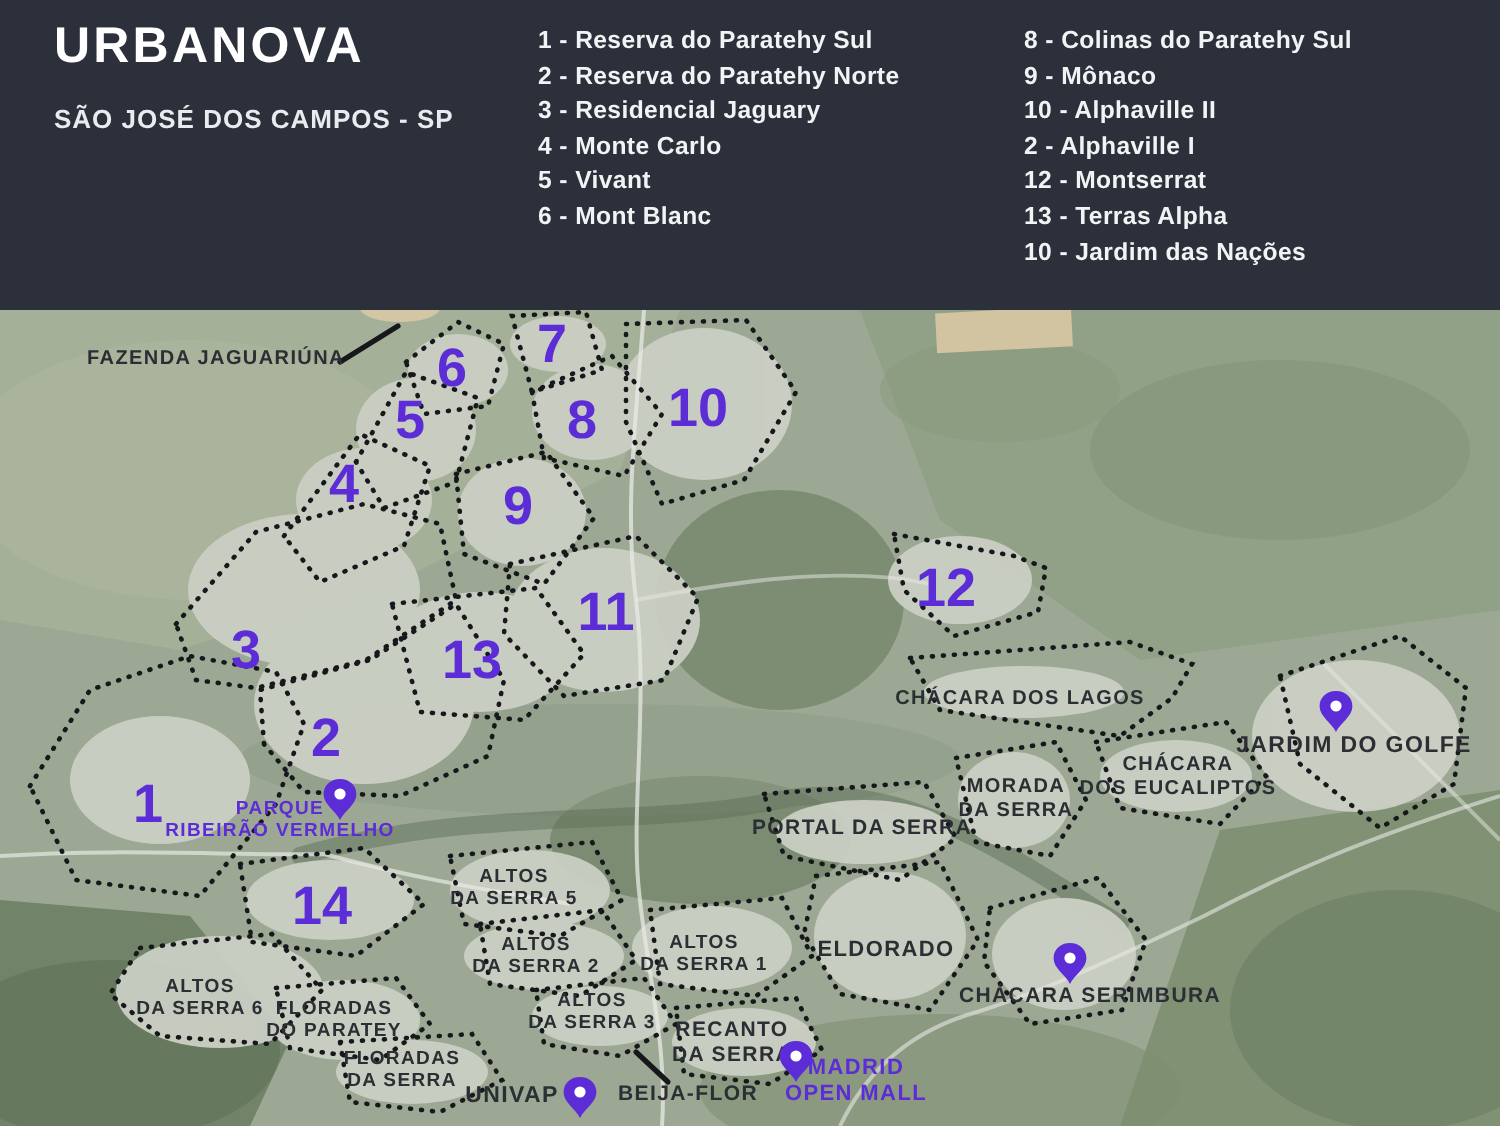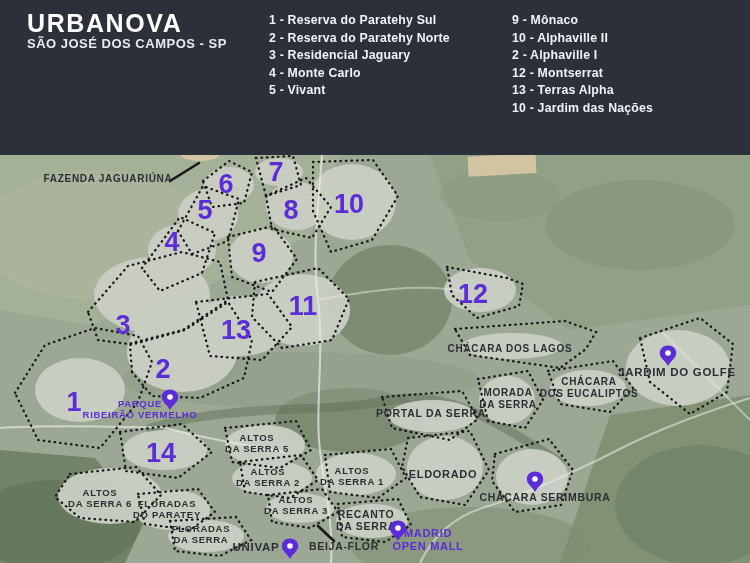--- a/index.html
+++ b/index.html
@@ -2,21 +2,21 @@
 <html><head>
 <meta charset="utf-8">
 <style>
   html,body{margin:0;padding:0;background:#1e2229;}
   .stage{position:relative;width:750px;height:563px;overflow:hidden;
          font-family:"Liberation Sans",sans-serif;background:#9ca894;}
   
   .header{position:absolute;left:0;top:0;width:750px;height:155px;background:#2b303a;}
   .title-block{position:absolute;left:27px;top:10px;}
   .title{margin:0;color:#ffffff;font-size:25px;font-weight:800;letter-spacing:1.6px;line-height:1.05;}
-  .subtitle{margin-top:0;color:#e9ebef;font-size:13px;font-weight:700;letter-spacing:.5px;}
+  .subtitle{margin-top:16px;color:#e9ebef;font-size:13px;font-weight:700;letter-spacing:.5px;}
   .legend{position:absolute;top:8px;margin:4px;padding:0;list-style:none;color:#f1f3f5;
           font-size:12.3px;font-weight:700;letter-spacing:.2px;line-height:17.6px;white-space:nowrap;}
   #legend-col1{left:265px;}
   #legend-col2{left:508px;}
   
   .map-wrap{position:absolute;left:0;top:155px;width:750px;height:487px;}
   svg text{font-family:"Liberation Sans",sans-serif;}
   .region{fill:none;stroke:#17181c;stroke-width:2.3;stroke-dasharray:.5 5;stroke-linecap:round;}
   .map-label{fill:#2b2f34;font-weight:700;letter-spacing:.7px;text-anchor:middle;}
   .map-label.purple{fill:#5c2cd6;}
@@ -32,22 +32,24 @@
     <div class="title-block">
       <h1 class="title">URBANOVA</h1>
       <div class="subtitle">SÃO JOSÉ DOS CAMPOS - SP</div>
     </div>
     <ul class="legend" id="legend-col1">
         <li>1 - Reserva do Paratehy Sul</li>
         <li>2 - Reserva do Paratehy Norte</li>
         <li>3 - Residencial Jaguary</li>
         <li>4 - Monte Carlo</li>
         <li>5 - Vivant</li>
+        <li>6 - Mont Blanc</li>
       </ul>
     <ul class="legend" id="legend-col2">
+        <li>8 - Colinas do Paratehy Sul</li>
         <li>9 - Mônaco</li>
         <li>10 - Alphaville II</li>
         <li>2 - Alphaville I</li>
         <li>12 - Montserrat</li>
         <li>13 - Terras Alpha</li>
         <li>10 - Jardim das Nações</li>
       </ul>
   </div>
 
   <div class="map-wrap">

